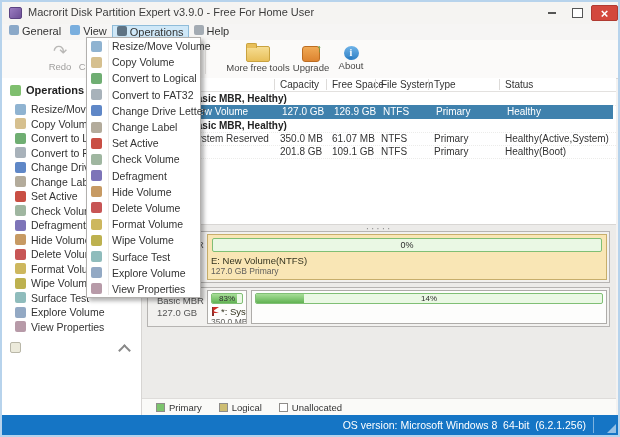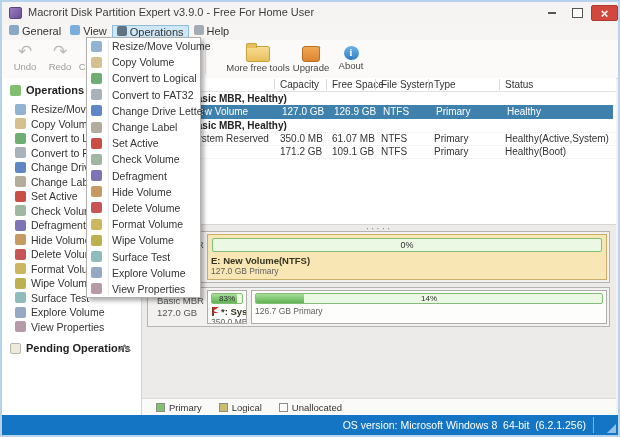--- a/index.html
+++ b/index.html
@@ -78,21 +78,21 @@
   .disk-label{width:57px;flex:0 0 auto;padding:7px 0 0 9px;font-size:9.5px;color:#555;line-height:12px;box-sizing:border-box;}
   .part{position:relative;flex:1;margin:2px;border:1px solid #aeaca9;background:#fdfdfc;padding:1px 3px;box-sizing:border-box;overflow:hidden;}
   .part.sel{background:#f9e6b5;border-color:#c7ae6b;}
   .part.small{flex:0 0 40px;}
   .bar{position:relative;border:1px solid #80bf75;background:#eaf8e4;border-radius:2px;overflow:hidden;
     text-align:center;color:#2e2e2e;}
   .bar-lg{height:12px;margin:2px 1px 3px 1px;font-size:9px;line-height:12px;}
   .bar-sm{height:9px;margin:1px 0 2px 0;font-size:8px;line-height:9px;}
   .fill{position:absolute;left:0;top:0;bottom:0;background:linear-gradient(#a7de97,#61b253);}
   .blbl{position:relative;}
-  .pname{font-size:9.5px;font-weight:bold;color:#33331f;white-space:nowrap;display:flex;align-items:center;}
+  .pname{font-size:9.5px;font-weight:normal;color:#33331f;white-space:nowrap;display:flex;align-items:center;}
   .pname.c2{color:#222;}
   .pdetail{font-size:8.5px;color:#61605d;white-space:nowrap;}
   .flag{position:relative;width:8px;height:9px;margin-right:2px;flex:0 0 auto;}
   .flag::before{content:"";position:absolute;left:1px;top:0;width:1.5px;height:9px;background:#8a2f2a;}
   .flag::after{content:"";position:absolute;left:2px;top:0;border-top:4px solid #cc2c24;border-right:6px solid transparent;
     border-bottom:2px solid #cc2c24;}
   
   .legend{position:absolute;left:0;right:0;bottom:0;height:16px;background:#fafaf8;border-top:1px solid #dedcda;
     display:flex;align-items:center;padding-left:14px;}
   .leg-item{display:flex;align-items:center;margin-right:17px;font-size:9.5px;color:#333;}
@@ -136,24 +136,20 @@
       <span class="mb-ico" style="background-color: rgb(94, 115, 132);"></span>
       <span>Operations</span>
     </div>
     <div class="mb-item">
       <span class="mb-ico" style="background-color: rgb(163, 171, 179);"></span>
       <span>Help</span>
     </div>
   </div>
 
   <div class="toolbar">
-    <div class="tb-item" style="left:6px;width:34px;">
-      <span class="glyph i-undo"></span>
-      <span class="tb-label">Undo</span>
-    </div>
     <div class="tb-item" style="left:41px;width:34px;">
       <span class="glyph i-redo"></span>
       <span class="tb-label">Redo</span>
     </div>
     <div class="tb-item" style="left:74px;width:38px;">
       <span class="glyph i-commit"></span>
       <span class="tb-label">Commit</span>
     </div>
     <div class="tb-sep"></div>
     <div class="tb-item tb-dark" style="left:205px;width:66px;">
@@ -236,21 +232,20 @@
           <span class="sico" style="background-color: rgb(147, 169, 196);"></span>
           <span>Explore Volume</span>
         </div>
       <div class="sitem">
           <span class="sico" style="background-color: rgb(183, 154, 168);"></span>
           <span>View Properties</span>
         </div>
     </div>
     <div class="side-header pending">
       <span class="sh-ico" style="background:#eceadb;border:1px solid #b9b7a8;box-sizing:border-box;"></span>
-      <span>Pending Operations</span>
     </div>
     <div class="chev"></div>
   </div>
 
   <div class="main">
 
     <div class="table-area">
       <div class="thead">
         <span class="cell c-cap">Capacity</span>
         <span class="cell c-free">Free Space</span>
@@ -280,21 +275,21 @@
       <div class="trow r4 dotted">
         <span class="cell volname">System Reserved</span>
         <span class="cell c-cap">350.0 MB</span>
         <span class="cell c-free">61.07 MB</span>
         <span class="cell c-fs">NTFS</span>
         <span class="cell c-type">Primary</span>
         <span class="cell c-status">Healthy(Active,System)</span>
       </div>
       <div class="trow r5 dotted">
         <span class="cell volname">C:</span>
-        <span class="cell c-cap">171.2 GB</span>
+        <span class="cell c-cap">201.8 GB</span>
         <span class="cell c-free">109.1 GB</span>
         <span class="cell c-fs">NTFS</span>
         <span class="cell c-type">Primary</span>
         <span class="cell c-status">Healthy(Boot)</span>
       </div>
     </div>
 
     <div class="splitter"></div>
 
     <div class="diskrow d1">
@@ -326,21 +321,20 @@
             <span class="flag"></span>
             <span>*: Sys...</span>
           </div>
         <div class="pdetail">350.0 MB P.</div>
       </div>
       <div class="part">
         <div class="bar bar-sm">
           <div class="fill" style="width: 14%;"></div>
           <span class="blbl">14%</span>
         </div>
-        <div class="pdetail">126.7 GB Primary</div>
       </div>
     </div>
 
     <div class="legend">
       <div class="leg-item">
         <span class="swatch" style="background-color: rgb(124, 196, 109);"></span>
         <span>Primary</span>
       </div>
       <div class="leg-item">
         <span class="swatch" style="background-color: rgb(205, 189, 114);"></span>

